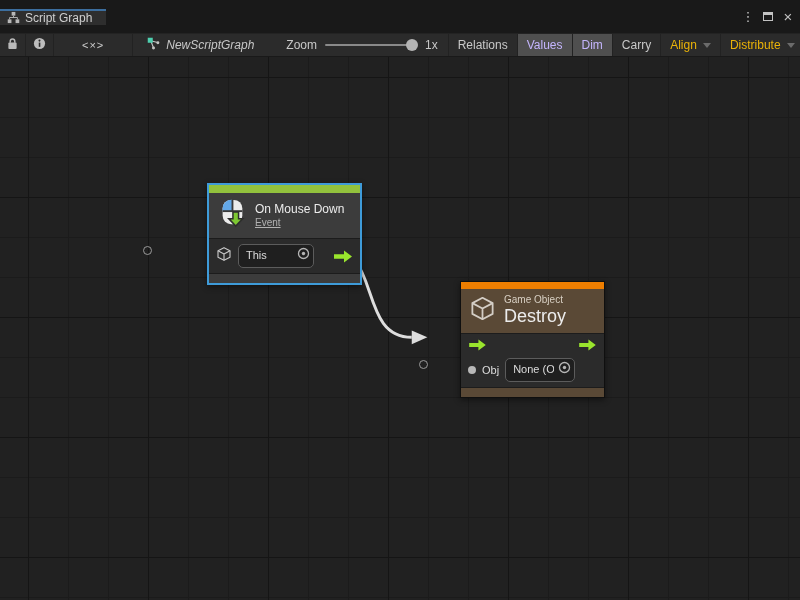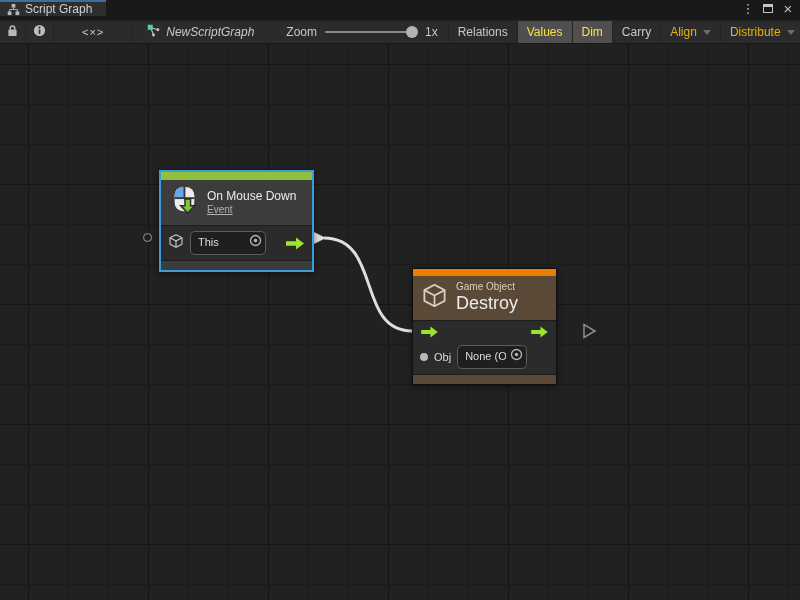--- a/index.html
+++ b/index.html
@@ -1,55 +1,55 @@
 <!DOCTYPE html>
 <html><head>
 <meta charset="utf-8">
 <style>
   * { margin:0; padding:0; box-sizing:border-box; }
   html,body { width:800px; height:600px; overflow:hidden; background:#202020;
     font-family:"Liberation Sans","DejaVu Sans",sans-serif; }
   .window { width:800px; height:600px; display:flex; flex-direction:column; position:relative; }
 
   
-  .tabbar { height:20px; background:#191919; display:flex; align-items:flex-start; flex:0 0 auto; }
+  .tabbar { height:33px; background:#191919; display:flex; align-items:center; flex:0 0 auto; }
   .tab { display:flex; align-items:center; gap:5px; padding:0 14px 0 7px; background:#2e2e2e;
     border-top:2px solid #3c6e9e; color:#cfcfcf; font-size:12px; }
   .tab-icon svg { display:block; }
   .winctrls { margin-left:auto; display:flex; align-items:center; gap:4px; padding-right:4px; color:#c2c2c2; }
   .wbtn { width:16px; height:16px; display:flex; align-items:center; justify-content:center; font-size:13px; }
   .maxglyph { width:10px; height:9px; border:1px solid #c2c2c2; border-top:3px solid #c2c2c2; }
 
   
   .toolbar { height:24px; background:#2b2b2b; border-top:1px solid #232323; border-bottom:1px solid #191919;
     display:flex; align-items:stretch; color:#c8c8c8; font-size:12px; flex:0 0 auto; white-space:nowrap; overflow:hidden; }
   .tbtn { display:flex; align-items:center; justify-content:center; padding:0 9px; border-right:1px solid #222; }
   .tbtn.icon-btn { padding:0 7px; }
   .tbtn.wide { padding:0 28px; }
-  .tbtn.active { background:#4f4f4f; color:#fde047; }
+  .tbtn.active { background:#4f4f4f; color:#c4b5fd; }
   .tbtn.disabled { color:#eab308; }
   .graph-ref { display:flex; align-items:center; gap:6px; padding:0 10px 0 14px;font-style:italic; }
   .zoom-group { display:flex; align-items:center; gap:8px; padding:0 10px 0 22px; }
   .slider { width:92px; height:2px; background:#8a8a8a; position:relative; border-radius:1px; }
   .slider-handle { position:absolute; right:-1px; top:-5px; width:12px; height:12px; border-radius:50%; background:#b4b4b4; }
   .rbuttons { display:flex; align-items:stretch; margin-left:auto; border-left:1px solid #222; }
   .caret { width:0; height:0; border-left:4px solid transparent; border-right:4px solid transparent;
     border-top:5px solid #6b6b6b; margin-left:6px; }
 
   
   .canvas { position:relative; flex:1 1 auto; background-color:#212121; overflow:hidden;
     background-image:
       linear-gradient(#151515 1px, transparent 1px),
       linear-gradient(90deg,#151515 1px, transparent 1px),
       linear-gradient(#1b1b1b 1px, transparent 1px),
       linear-gradient(90deg,#1b1b1b 1px, transparent 1px);
     background-size:120px 120px,120px 120px,40px 40px,40px 40px;
     background-position:28px 20px,28px 20px,28px 20px,28px 20px; }
 
-  .node { position:absolute; border:1px solid #0f0f0f; box-shadow:0 2px 6px rgba(0,0,0,.45); }
+  .node { position:absolute; border:1px solid #0f0f0f; box-shadow:0 2px 6px rgba(0,0,0,.45);margin-left:48px; }
   .node.selected { border:2px solid #3e9bd9; }
   .colorbar { height:8px; }
   .node-header { display:flex; align-items:center; gap:8px; padding:5px 10px 6px 8px; background:#3c3c3c; }
   .node-header .titles { display:flex; flex-direction:column; gap:1px; }
   .n-title { font-size:12px; color:#ececec; }
   .n-sub { font-size:10px; color:#b2b2b2;text-decoration:underline; }
   .node-body { background:#2b2b2b; border-top:1px solid #1c1c1c; padding:5px 7px; }
   .node-footer { height:10px; border-top:1px solid #1c1c1c; }
   .port-row { display:flex; align-items:center; gap:6px; }
   .spacer { flex:1 1 auto; }

